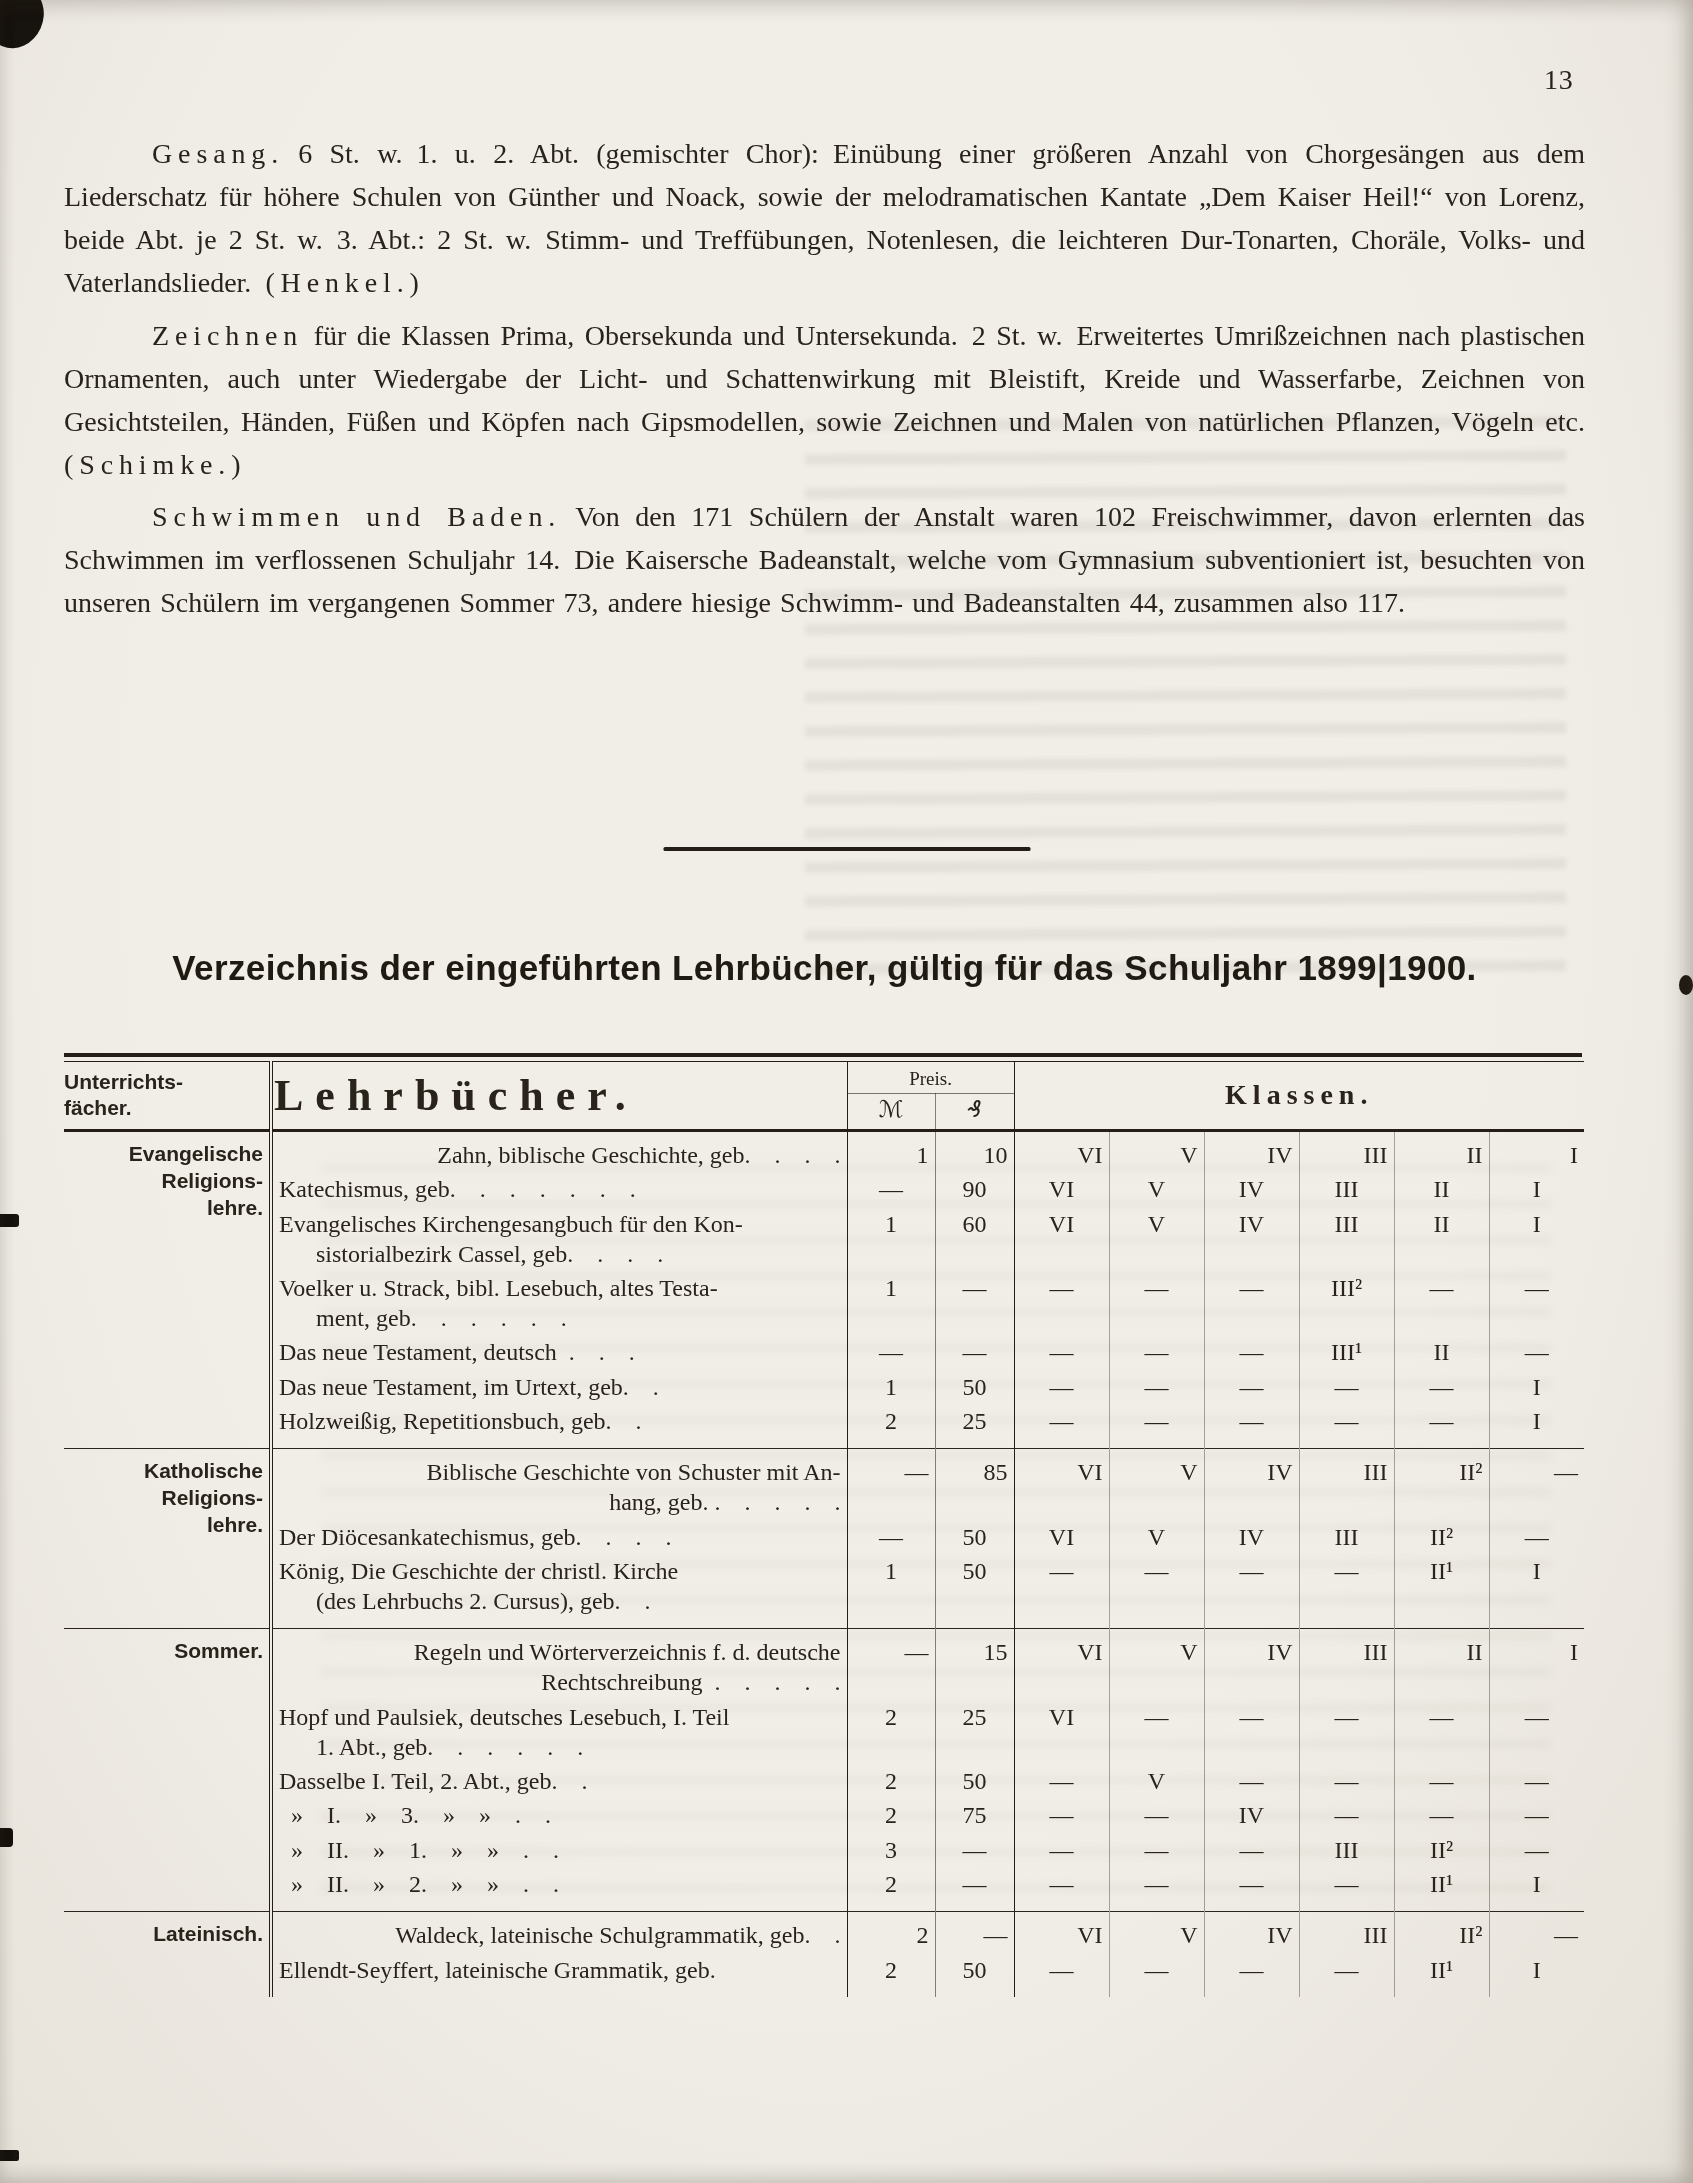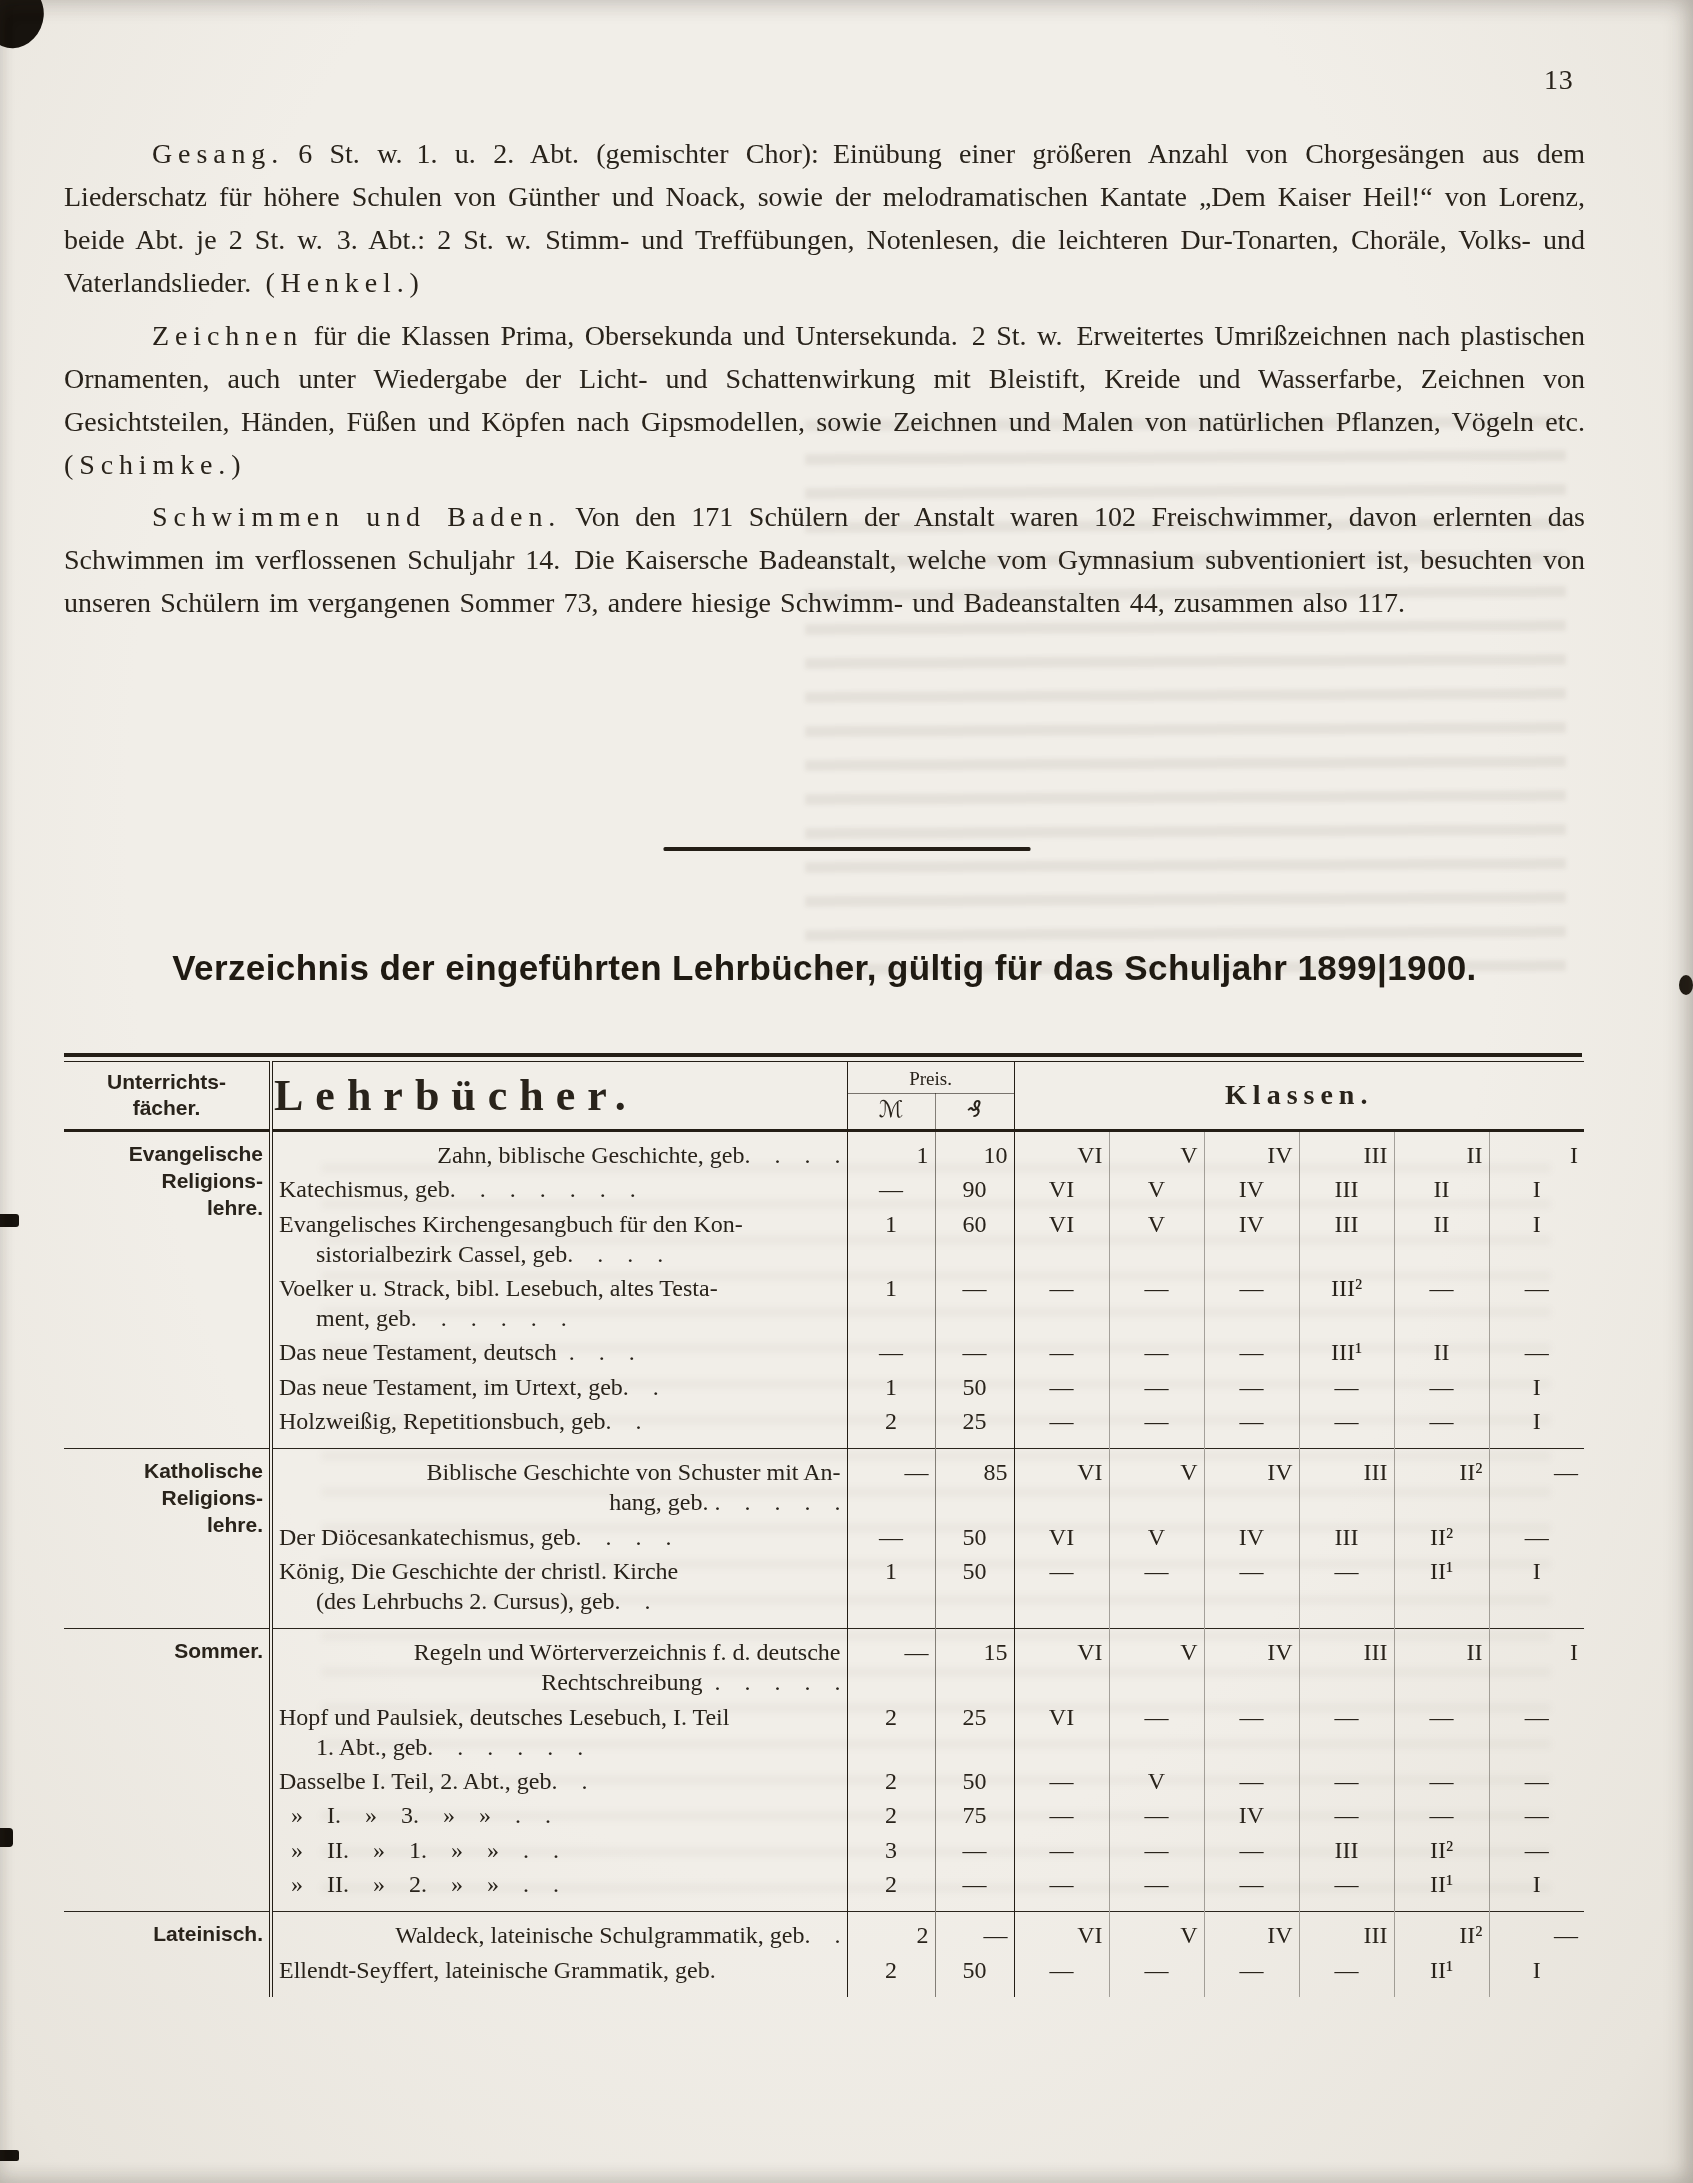--- a/index.html
+++ b/index.html
@@ -40,21 +40,21 @@
   .section-divider{position:absolute;z-index:2;top:847px;left:50%;transform:translateX(-50%);
     width:367px;height:3.7px;background:#241e16;border-radius:1.5px;}
   .doc-heading{position:absolute;z-index:2;top:948px;left:64px;width:1521px;text-align:center;
     font-family:"Liberation Sans","DejaVu Sans",sans-serif;font-weight:700;font-size:35px;
     letter-spacing:0.4px;color:#1f1a12;}
   
   .table-wrap{position:absolute;z-index:2;top:1053px;left:64px;width:1518px;border-top:4.5px solid #241e16;}
   table.lehr{width:100%;border-collapse:collapse;table-layout:fixed;margin-top:3.7px;border-top:1.5px solid #241e16;}
   thead th{vertical-align:middle;font-weight:400;}
   thead{border-bottom:3px solid #241e16;}
-  .h-subject{font-family:"Liberation Sans","DejaVu Sans",sans-serif;font-weight:700;font-size:21px;line-height:26px;text-align:center;padding:7.5px 0;}
+  .h-subject{font-family:"Liberation Sans","DejaVu Sans",sans-serif;font-weight:700;font-size:21px;line-height:26px;text-align:left;padding:7.5px 0;}
   .h-books{font-size:44px;font-weight:700;letter-spacing:12px;text-align:left;}
   .h-price{font-size:19px;font-weight:400;text-align:center;padding:6px 0 2.2px;border-bottom:1.5px solid rgba(40,34,26,.6);}
   .h-m,.h-pf{font-family:"DejaVu Sans","DejaVu Serif",serif;font-style:italic;font-size:23px;text-align:center;padding:2.2px 0 6px;}
   .h-classes{font-size:28px;font-weight:700;letter-spacing:6px;text-align:center;}
   .h-subject, td.subject{border-right:4.5px double #241e16;}
   .h-books, td.books{border-right:1.5px solid #241e16;}
   .h-m, td.m{border-right:0.7px solid rgba(40,34,26,.55);}
   .h-pf, .h-price, td.pf{border-right:1.5px solid #241e16;}
   td.cls{border-right:0.7px solid rgba(40,34,26,.38);}
   td.cls:last-child{border-right:none;}

